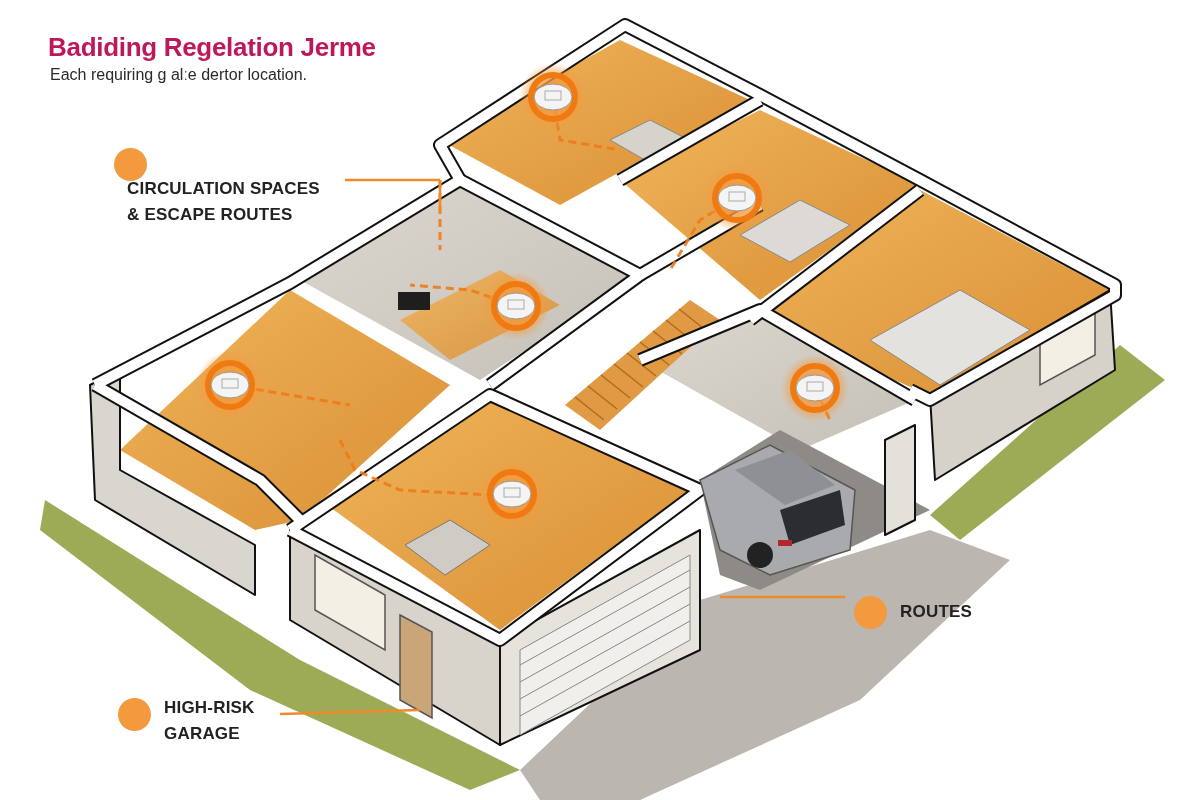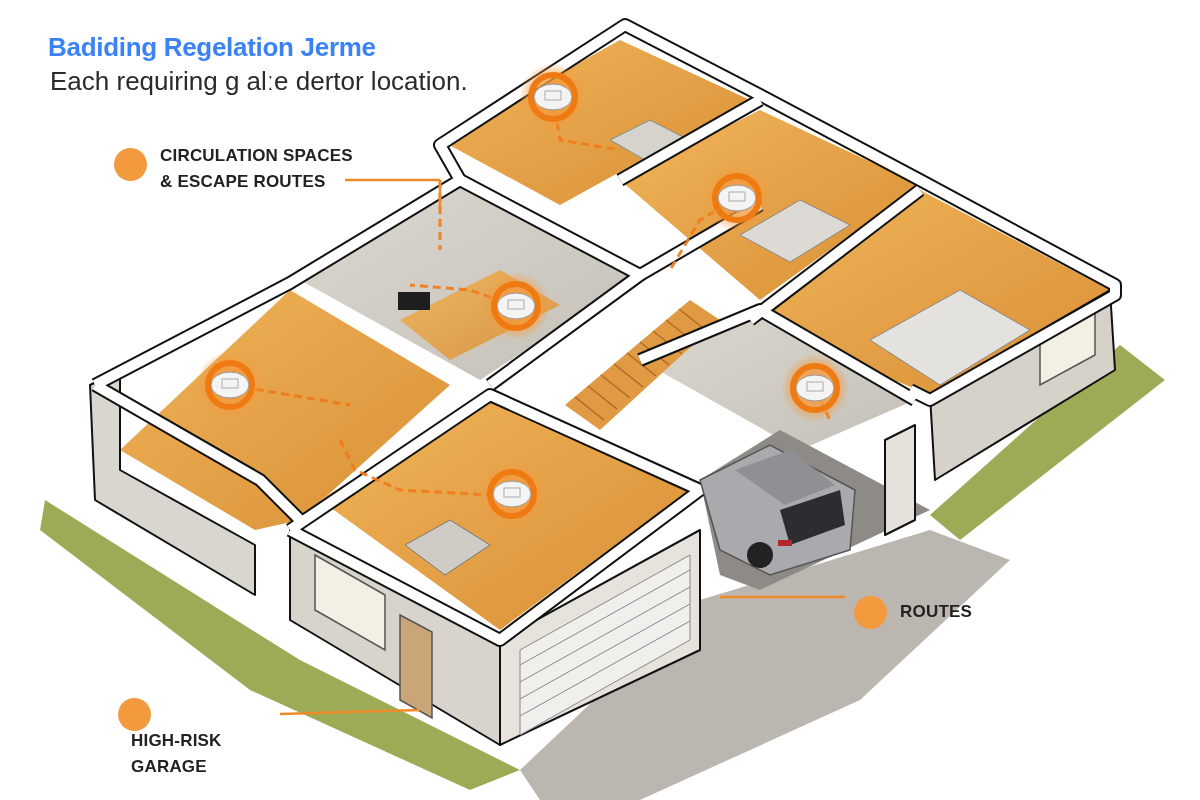--- a/index.html
+++ b/index.html
@@ -1,18 +1,18 @@
 <!DOCTYPE html>
 <html><head>
 <meta charset="utf-8">
 <style>
   html, body { margin:0; padding:0; }
   body { width:1200px; height:800px; background:#ffffff; position:relative; overflow:hidden; font-family:"Liberation Sans", sans-serif; }
-  .title { position:absolute; left:48px; top:32px; font-size:26px; font-weight:700; color:#3b82f6; letter-spacing:-0.3px; }
-  .subtitle { position:absolute; left:50px; top:66px; font-size:26px; color:#2a2a2a; }
+  .title { position:absolute; left:48px; top:32px; font-size:26px; font-weight:700; color:#be185d; letter-spacing:-0.3px; }
+  .subtitle { position:absolute; left:50px; top:66px; font-size:16px; color:#2a2a2a; }
   .legend { position:absolute; display:flex; align-items:flex-start; }
   .legend .dot { width:33px; height:33px; border-radius:50%; background:#f39a3f; flex:none; }
   .legend .lbl { font-weight:700; font-size:17px; color:#222; line-height:26px; letter-spacing:0.2px; }
   svg.scene { position:absolute; left:0; top:0; }
 </style>
 </head>
 <body>
 
 <div class="title">Badiding Regelation Jerme</div>
 <div class="subtitle">Each requiring g alːe dertor location.</div>
@@ -192,34 +192,34 @@
     </g>
     <g transform="translate(512,494)">
       <circle r="34" fill="url(#glow)"></circle>
         <circle r="22" fill="none" stroke="#f07a12" stroke-width="6"></circle>
       <ellipse rx="19" ry="13" fill="#f4f4f4" stroke="#999"></ellipse>
         <rect x="-8" y="-6" width="16" height="9" fill="none" stroke="#aaa"></rect>
     </g>
   </g>
 </svg>
 
-<div class="legend" style="left:114px; top:148px;">
+<div class="legend" style="left:114px; top:148px;flex-direction:column;">
   <div class="dot"></div>
   <div style="margin-left:13px; margin-top:-5px;">
     <div class="lbl">CIRCULATION SPACES</div>
     <div class="lbl">&amp; ESCAPE ROUTES</div>
   </div>
 </div>
 
 <div class="legend" style="left:854px; top:596px;">
   <div class="dot"></div>
   <div style="margin-left:13px; margin-top:3px;">
     <div class="lbl">ROUTES</div>
   </div>
 </div>
 
-<div class="legend" style="left:118px; top:698px;flex-direction:column;">
+<div class="legend" style="left:118px; top:698px;">
   <div class="dot"></div>
   <div style="margin-left:13px; margin-top:-3px;">
     <div class="lbl">HIGH-RISK</div>
     <div class="lbl">GARAGE</div>
   </div>
 </div>
 
 </body></html>

